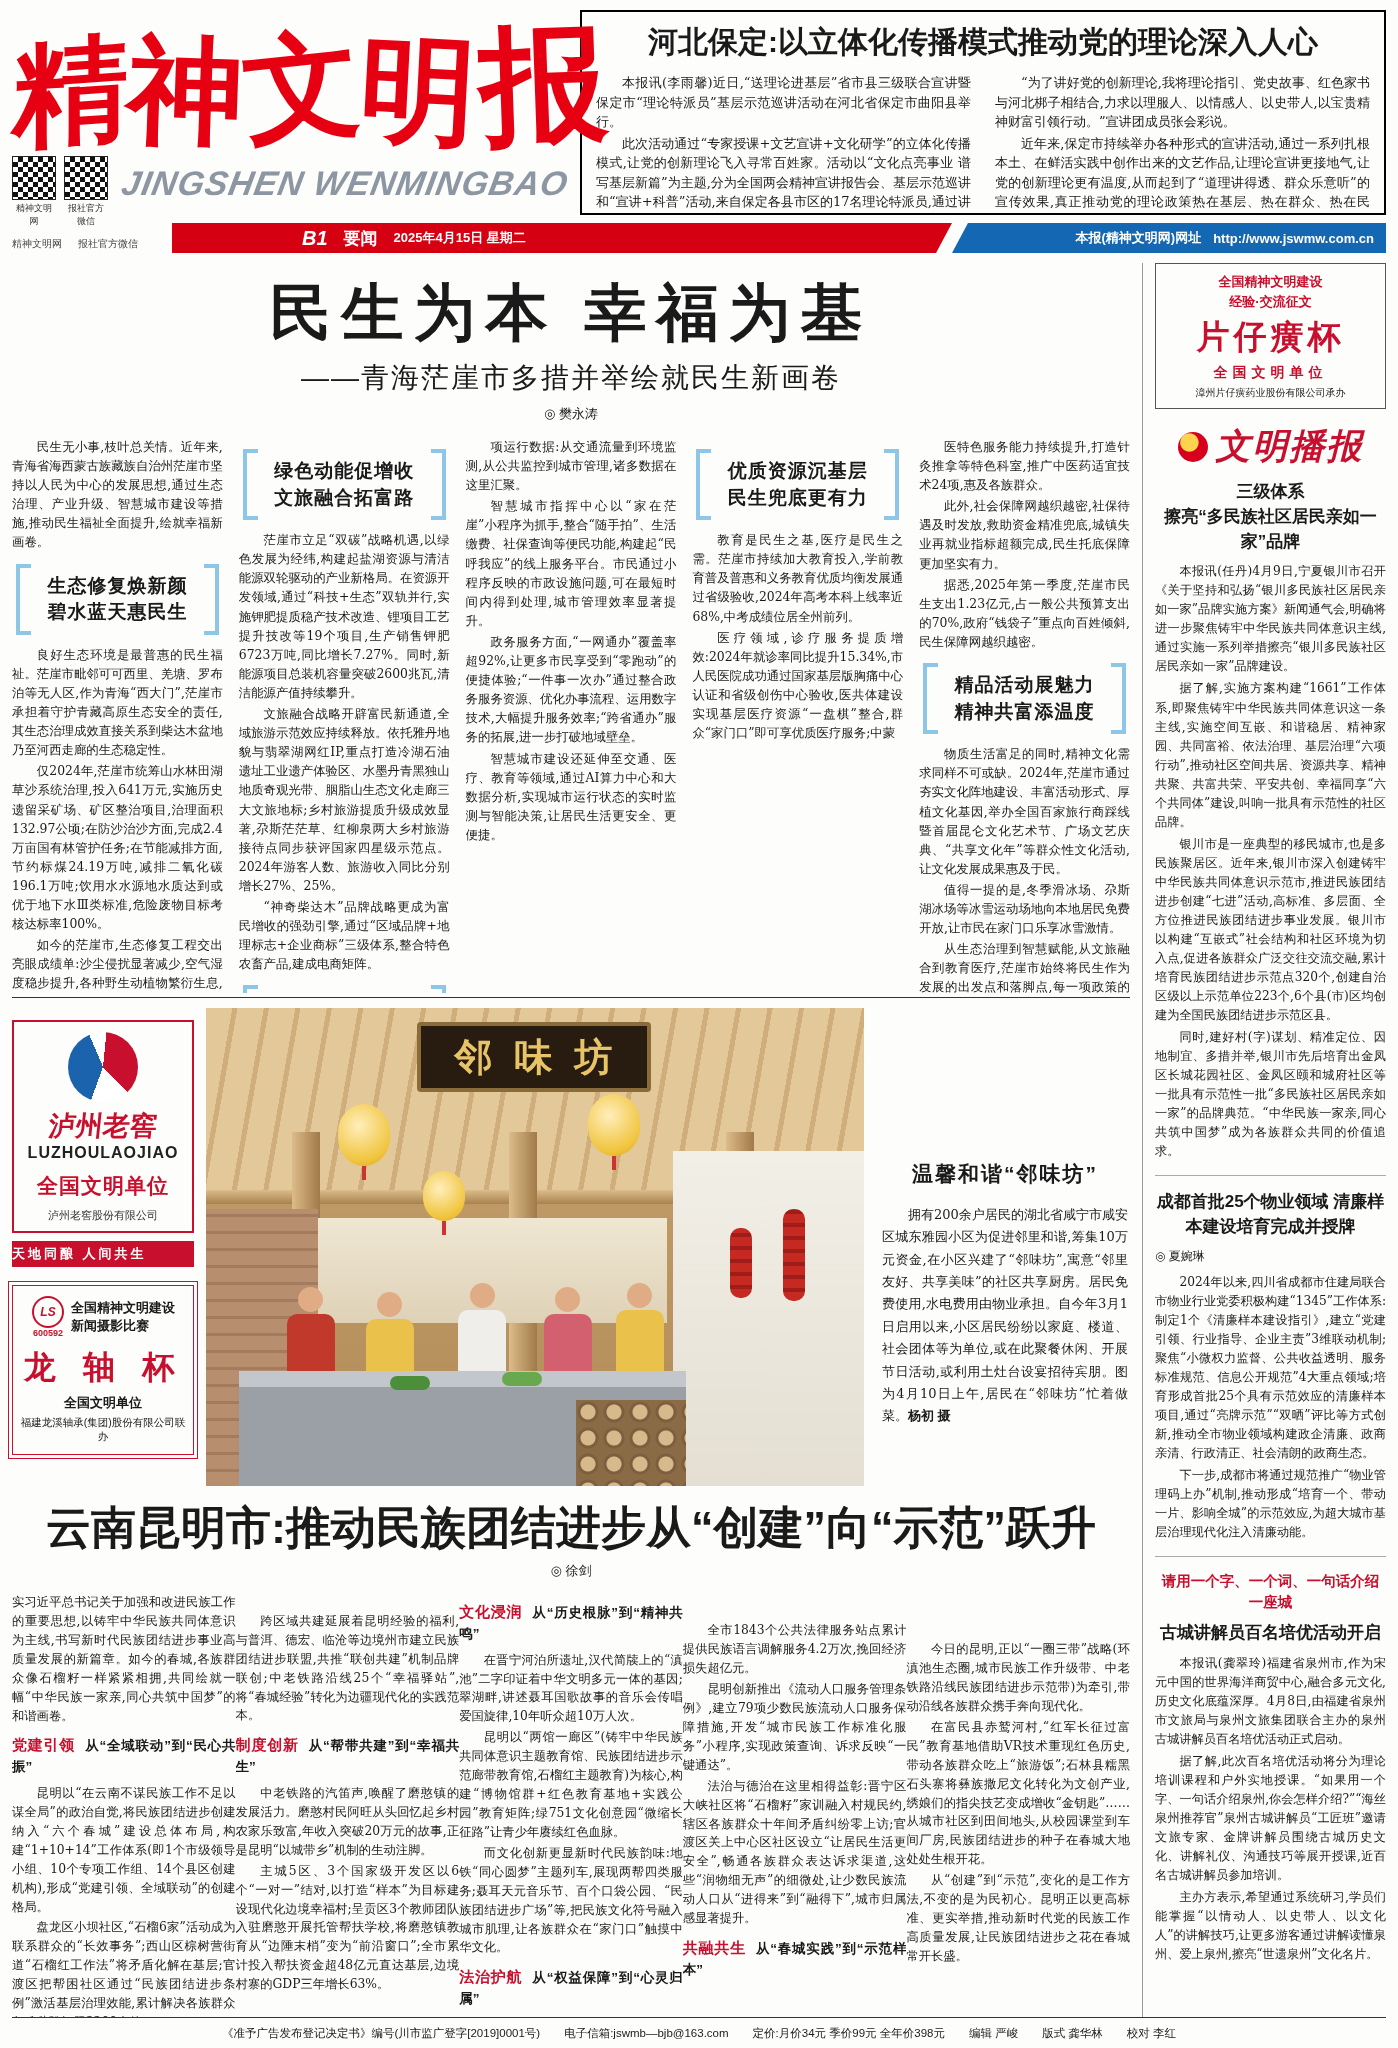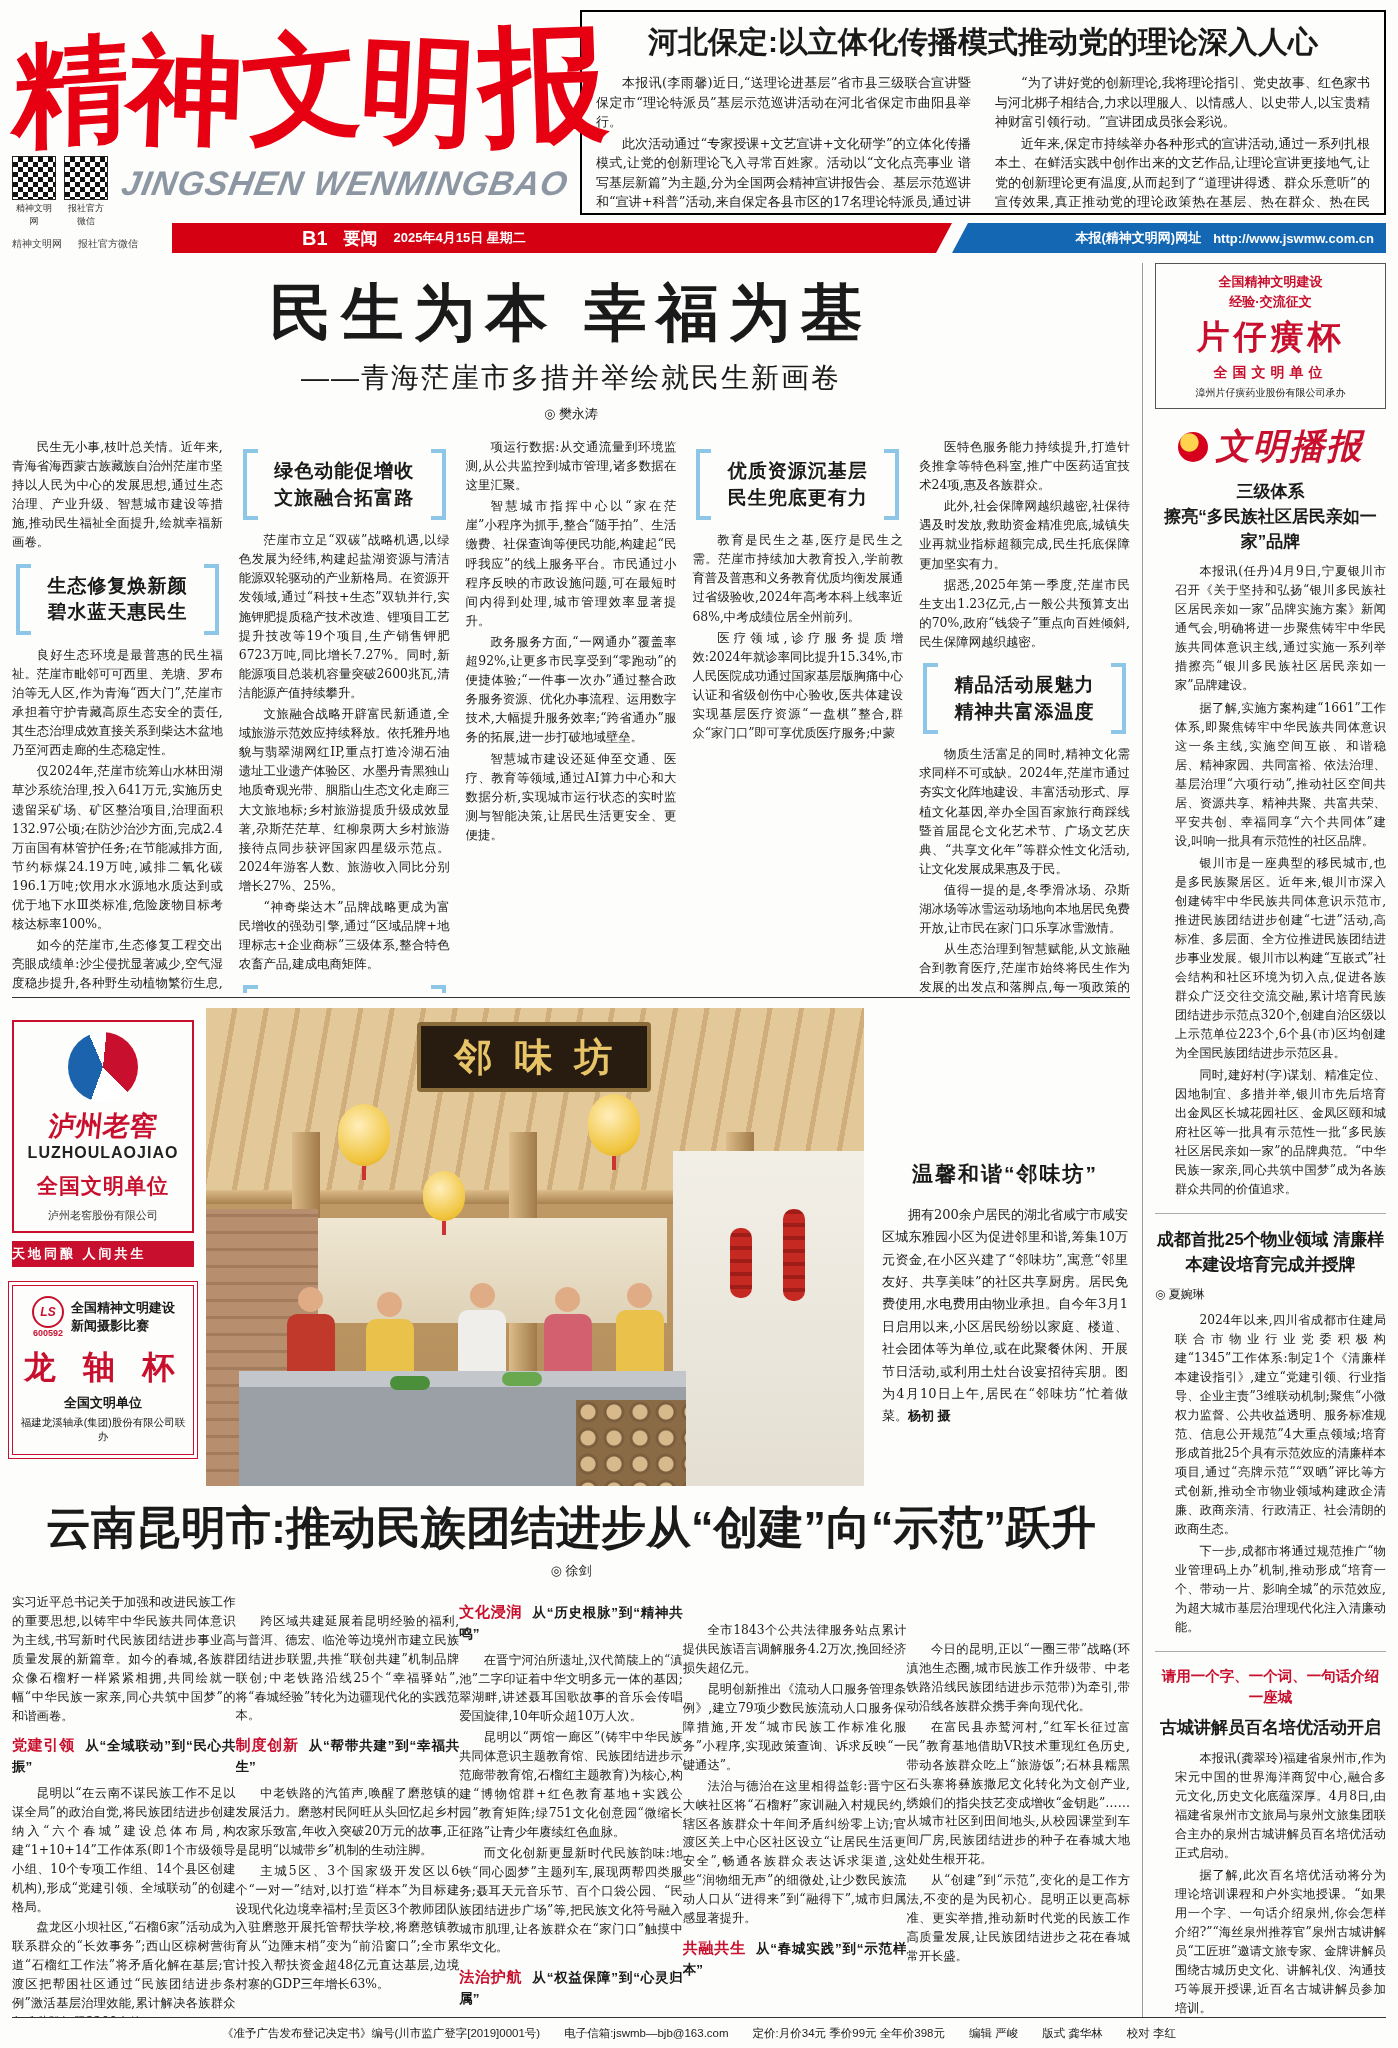--- a/index.html
+++ b/index.html
@@ -30,21 +30,21 @@
   .top-article h2{font-size:30px;font-weight:900;text-align:center;margin:2px 0 10px 0;}
   .cols2{column-count:2;column-gap:24px;font-size:13px;line-height:1.5;text-align:justify;}
   .cols2 .para{font-family:"DejaVu Serif","Liberation Serif",serif;}
 
   
   .datebar{display:flex;height:30px;margin:8px 0 10px 0;align-items:stretch;}
   .db-left{width:160px;flex:none;display:flex;align-items:flex-end;gap:16px;font-size:10px;
            color:#444;padding-bottom:2px;}
   .db-red{width:650px;flex:none;background:#d50011;color:#fff;display:flex;align-items:center;
           padding-left:130px;gap:16px;clip-path:polygon(0 0,100% 0,calc(100% - 16px) 100%,0 100%);}
-  .db-red .pg{font-size:20px;font-weight:900;}
+  .db-red .pg{font-size:20px;font-weight:900;font-style:italic;}
   .db-red .sec{font-size:17px;font-weight:900;}
   .db-red .date{font-size:13px;font-weight:700;}
   .db-blue{flex:1;background:#1467b3;color:#fff;display:flex;align-items:center;
            justify-content:flex-end;gap:12px;padding-right:12px;font-size:13px;font-weight:700;
            clip-path:polygon(16px 0,100% 0,100% 100%,0 100%);}
 
   
   .content{display:flex;}
   .main-left{width:1118px;flex:none;}
   .sidebar{flex:1;border-left:1px solid #9a9a9a;margin-left:12px;padding-left:12px;
@@ -151,21 +151,21 @@
   .pzh .l4{font-size:10px;color:#222;margin-top:4px;}
   .wmbb{display:flex;align-items:center;justify-content:center;gap:8px;margin:14px 0 10px 0;}
   .wmbb .disc{width:30px;height:30px;border-radius:50%;flex:none;
      background:radial-gradient(circle at 38% 35%,#ffd34d 0 32%,#d6001c 36% 100%);}
   .wmbb .txt{color:#c8102e;font-weight:900;font-size:35px;letter-spacing:2px;font-style:italic;
      font-family:"DejaVu Serif",serif;}
   .sb-kicker{text-align:center;font-weight:900;font-size:17px;margin:6px 0 2px 0;}
   .sb-title{text-align:center;font-weight:900;font-size:17px;line-height:1.45;margin:2px 0 8px 0;}
   .sb-title.red{color:#c8102e;font-size:14.5px;}
   .sb-byline{text-align:left;font-size:12px;margin:0 0 8px 0;}
-  .sb-body{font-size:12.2px;line-height:1.56;text-align:justify;margin-left:20px;}
+  .sb-body{font-size:12.2px;line-height:1.56;text-align:justify;}
   .sb-body .para{font-family:"DejaVu Serif","Liberation Serif",serif;margin-bottom:3px;}
   .sb-div{border:none;border-top:1px solid #aaa;margin:14px 0;}
 
   
   .footer{position:absolute;left:12px;right:12px;bottom:0;height:30px;border-top:1px solid #333;
      display:flex;align-items:center;justify-content:center;gap:24px;font-size:11.5px;
      background:#fdfdfb;}
 </style>
 </head>
 <body>

